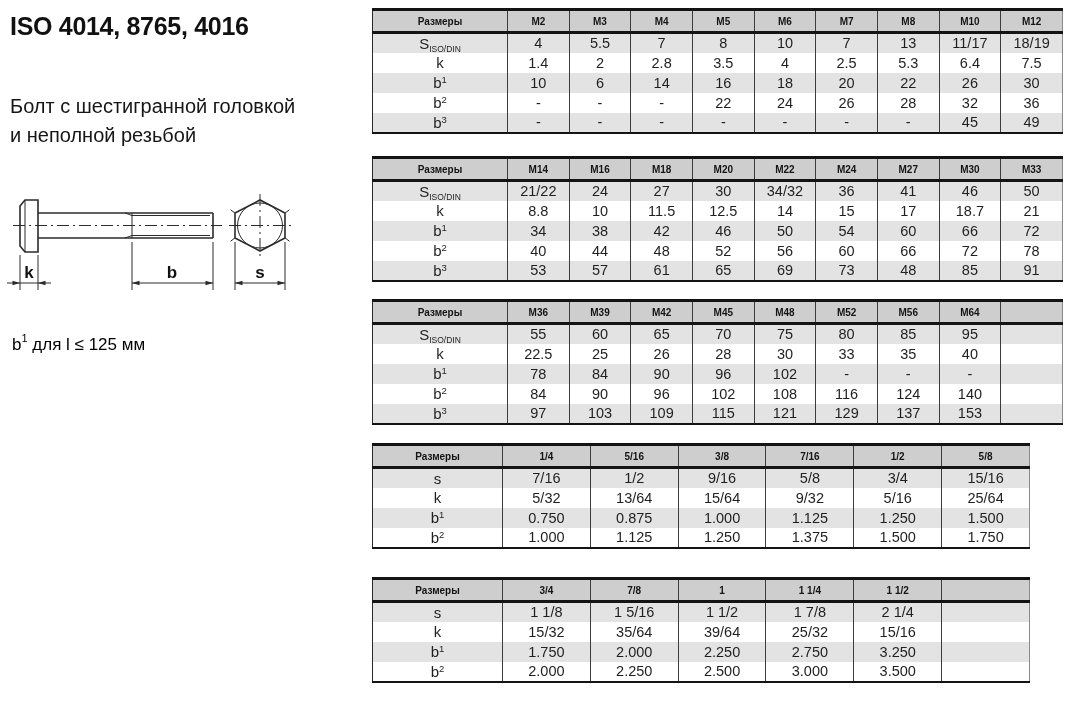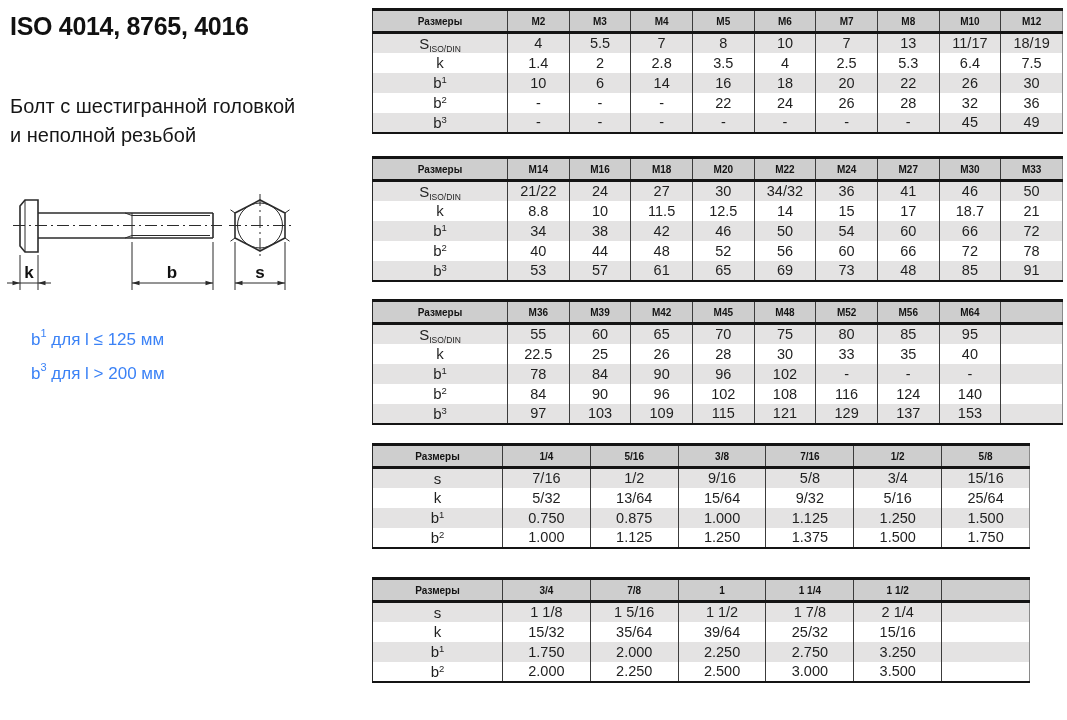--- a/index.html
+++ b/index.html
@@ -5,21 +5,21 @@
   * { margin:0; padding:0; box-sizing:border-box; }
   html,body { background:#ffffff; }
   body { font-family:"Liberation Sans", sans-serif; color:#1f1f1f; }
   .page { position:relative; width:1067px; height:720px; background:#ffffff; overflow:hidden;padding-left:22px; }
 
   
   .left-panel { position:absolute; left:0; top:0; width:370px; height:720px; }
   .title { position:absolute; left:10px; top:8px; font-size:25px; font-weight:bold; line-height:36px; letter-spacing:-0.3px; color:#111; }
   .subtitle { position:absolute; left:10px; top:92px; font-size:20px; line-height:29px; color:#161616; }
   .bolt-drawing { position:absolute; left:0px; top:186px; width:340px; height:125px; }
-  .footnotes { position:absolute; left:31px; top:320px; font-size:17px; line-height:29px; color:#3b82f6; }
+  .footnotes { position:absolute; left:12px; top:320px; font-size:17px; line-height:38px; color:#000000; }
   .footnotes sup { font-size:11px; position:relative; top:-1px; }
 
   
   .tables-area { position:absolute; left:372px; top:0; width:695px; height:720px; }
   table.dim { position:absolute; left:0; border-collapse:collapse; table-layout:fixed; background:#ffffff;
               border-top:3px solid #141414; border-bottom:2px solid #141414;
               border-left:1px solid #2a2a2a; border-right:1px solid #8a8a8a; }
   table.mt { width:691px; }
   table.it { width:658px; }
   table.mt col.label-col { width:135px; }
@@ -113,21 +113,20 @@
       <line class="dimline" x1="235" y1="56" x2="235" y2="104"></line>
       <line class="dimline" x1="285" y1="56" x2="285" y2="104"></line>
       <line class="dimline" x1="235" y1="97" x2="285" y2="97"></line>
       <polygon class="arrow" points="235,97 242.5,94.7 242.5,99.3"></polygon>
       <polygon class="arrow" points="285,97 277.5,94.7 277.5,99.3"></polygon>
       <text class="dimtext" x="260" y="92" text-anchor="middle">s</text>
     </svg>
 
     <div class="footnotes">
       <div><span>b</span><sup>1</sup><span> для l ≤ 125 мм</span></div>
-      <div><span>b</span><sup>3</sup><span> для l &gt; 200 мм</span></div>
     </div>
 
   </div>
 
   <div class="tables-area">
     <table class="dim mt t1">
         <colgroup>
           <col class="label-col">
           <col>
           <col>

